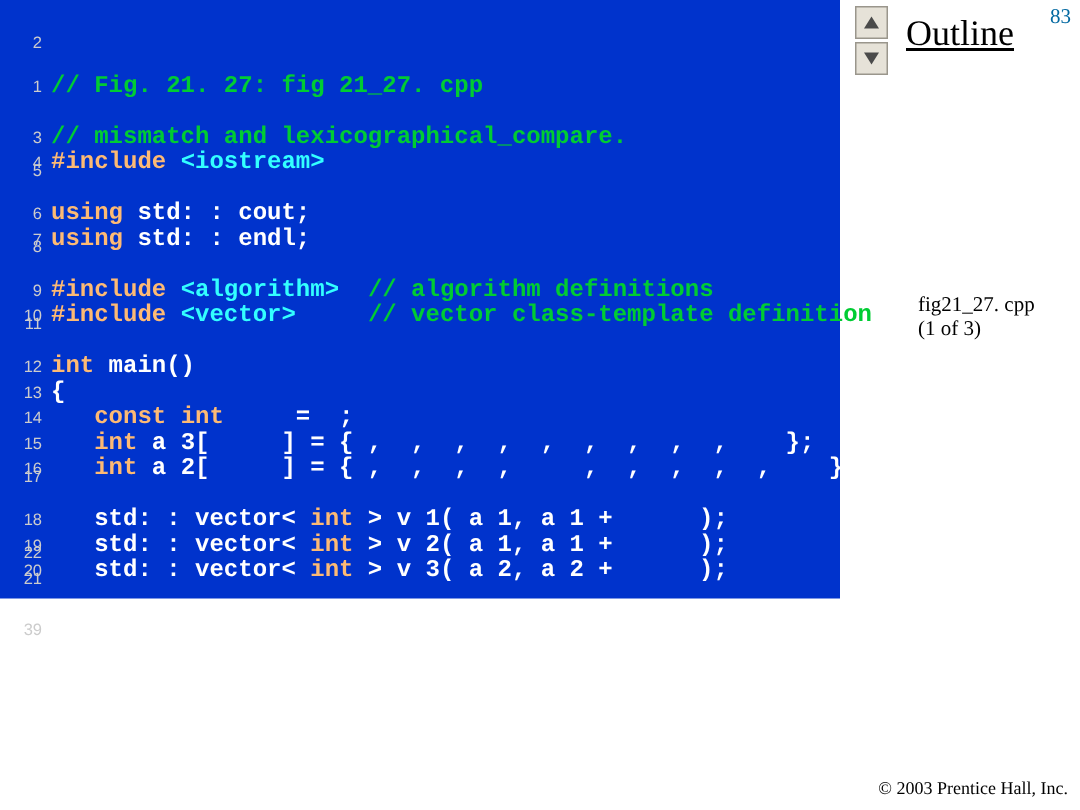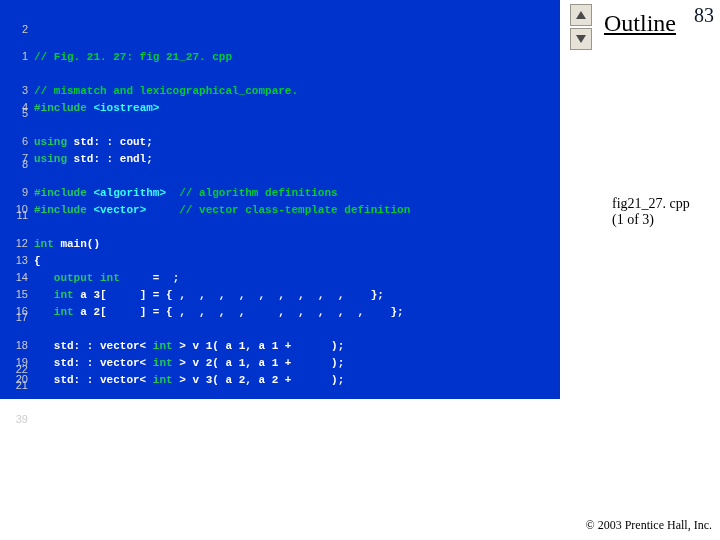--- a/index.html
+++ b/index.html
@@ -34,28 +34,28 @@
     width: 28px;
     text-align: right;
     color: #cccccc;
     font-family: Arial, sans-serif;
     font-size: 11px;
     padding-right: 6px;
     flex: 0 0 28px;
   }
   .code {
     font-family: "Courier New", monospace;
-    font-size: 11px;
+    font-size: 16px;
     font-weight: bold;
     white-space: pre;
     color: #ffffff;
     margin-top: 45px;
   }
   .c-cm  { color: #00cc33; }   
-  .c-kw  { color: #22c55e; }   
+  .c-kw  { color: #fdba74; }   
   .c-id  { color: #ffffff; }   
   .c-lit { color: #33ffff; }   
 
   .nav-buttons {
     position: absolute;
     top: 4px;
     left: 570px;
     width: 22px;
   }
   .nav-btn {
@@ -89,22 +89,22 @@
     font-family: Georgia, "Times New Roman", serif;
     font-size: 24px;
     color: #000000;
     text-decoration: underline;
   }
   .page-num {
     position: absolute;
     top: 4px;
     right: 6px;
     font-family: "Times New Roman", serif;
-    font-size: 20px;
-    color: #0f172a;
+    font-size: 14px;
+    color: #0369a1;
   }
   .caption {
     position: absolute;
     top: 196px;
     left: 612px;
     width: 124px;
     font-family: "Times New Roman", serif;
     font-size: 14px;
     color: #000;
     line-height: 16px;
@@ -172,21 +172,21 @@
       <div class="code-row">
         <div class="ln">12</div>
         <div class="code"><span class="c-kw">int </span><span class="c-id">main()</span></div>
       </div>
       <div class="code-row">
         <div class="ln">13</div>
         <div class="code"><span class="c-id">{</span></div>
       </div>
       <div class="code-row">
         <div class="ln">14</div>
-        <div class="code"><span class="c-id">   </span><span class="c-kw">output int</span><span class="c-id">     =  ;</span></div>
+        <div class="code"><span class="c-id">   </span><span class="c-kw">const int</span><span class="c-id">     =  ;</span></div>
       </div>
       <div class="code-row">
         <div class="ln">15</div>
         <div class="code"><span class="c-id">   </span><span class="c-kw">int </span><span class="c-id">a 3[     ] = { ,  ,  ,  ,  ,  ,  ,  ,  ,    };</span></div>
       </div>
       <div class="code-row">
         <div class="ln">16</div>
         <div class="code"><span class="c-id">   </span><span class="c-kw">int </span><span class="c-id">a 2[     ] = { ,  ,  ,  ,     ,  ,  ,  ,  ,    };</span></div>
       </div>
       <div class="code-row">

